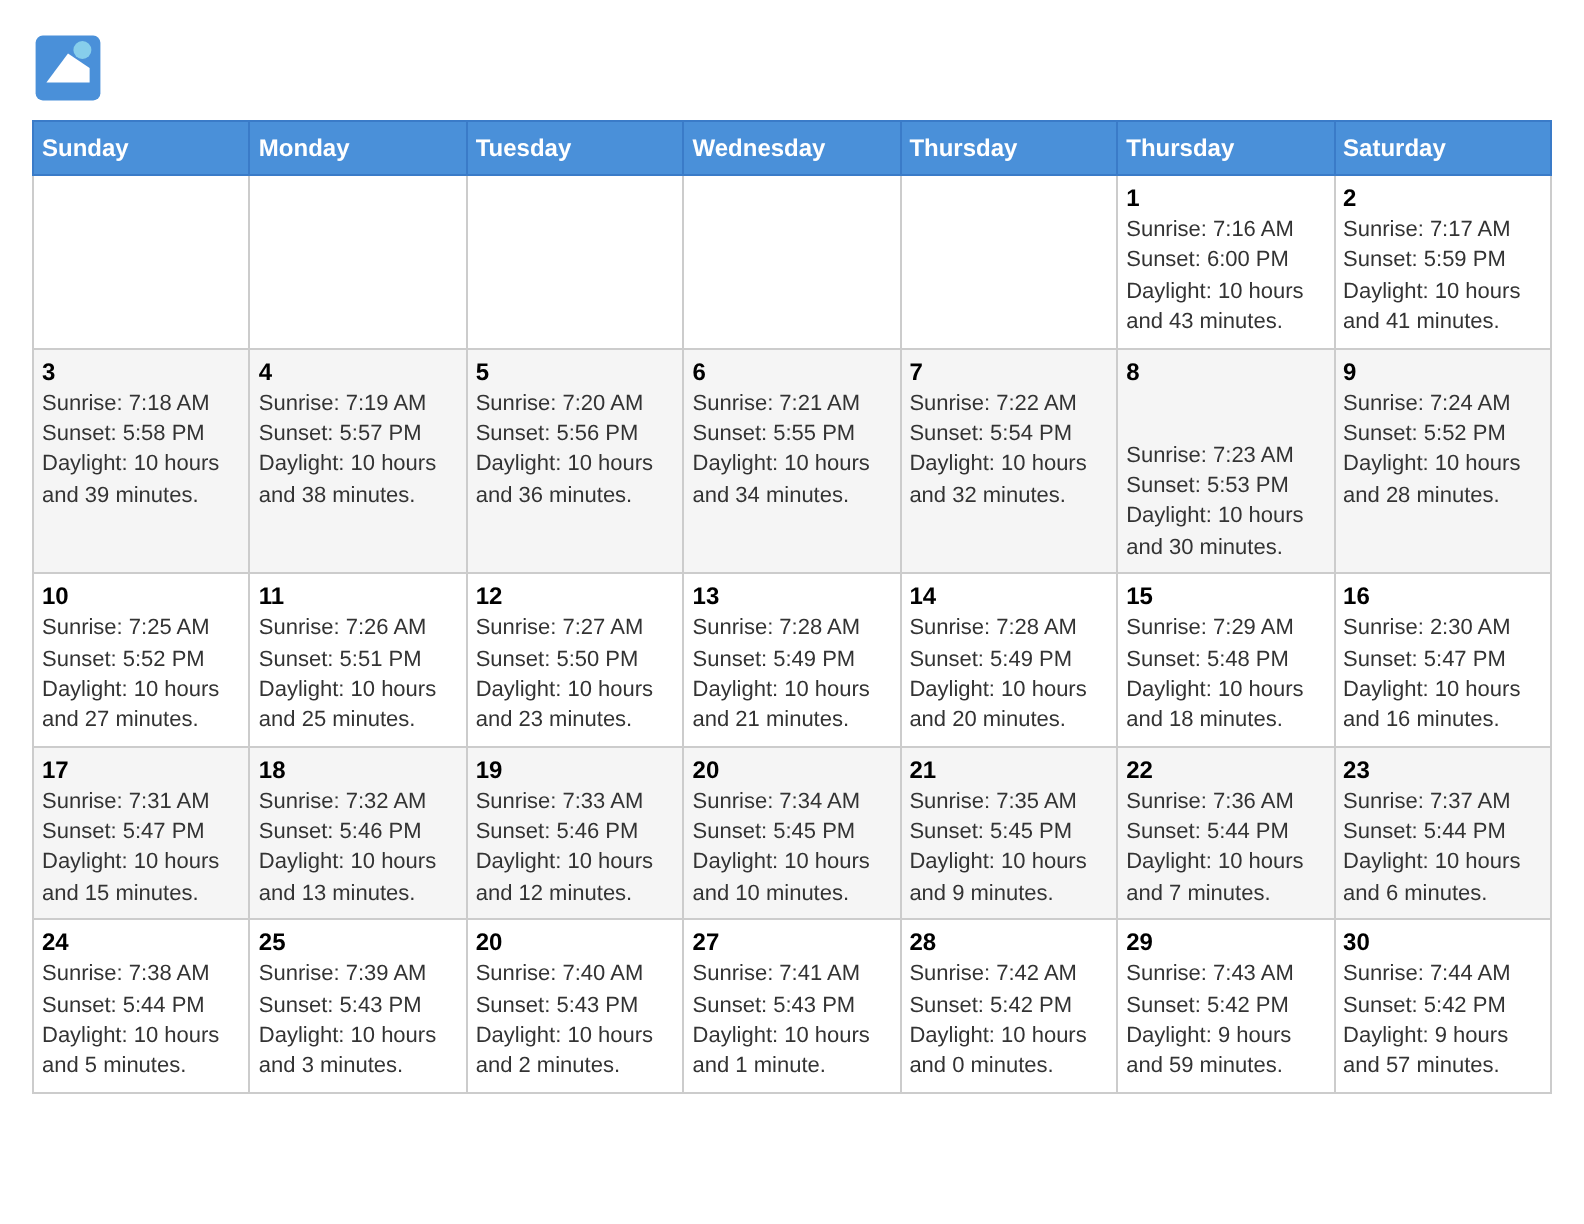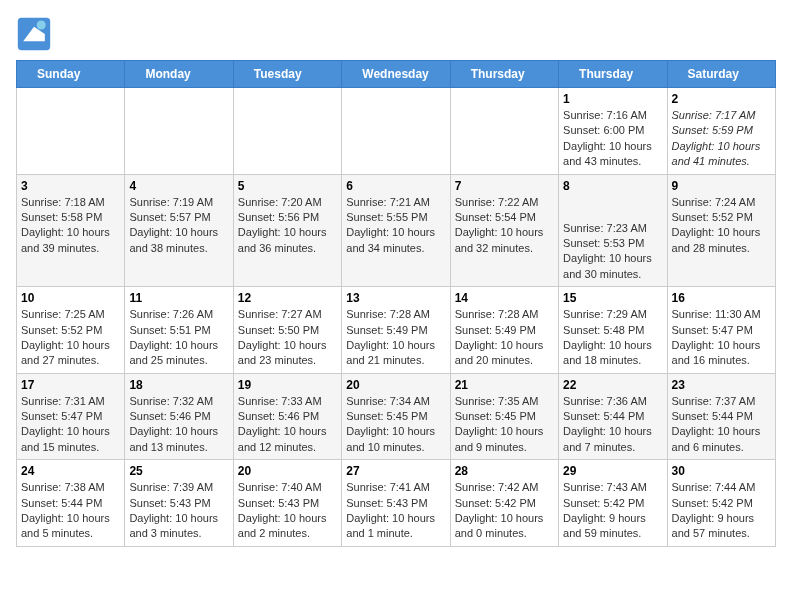--- a/index.html
+++ b/index.html
@@ -47,21 +47,21 @@
       color: #555;
     }
     .calendar {
       width: 100%;
       border-collapse: collapse;
       font-size: 11px;
     }
     .calendar thead th {
       background: #4a90d9;
       color: #fff;
-      padding: 6px 20px;
+      padding: 6px 4px;
       text-align: left;
       font-size: 12px;
       font-weight: bold;
       border: 1px solid #3a7bc8;
     }
     .calendar tbody td {
       vertical-align: top;
       border: 1px solid #ccc;
       padding: 4px;
       width: 108px;
@@ -128,21 +128,21 @@
         <td class="empty-cell"></td>
         <td>
           <span class="day-num">1</span>
           <div class="day-info" style="white-space: pre-line;">Sunrise: 7:16 AM
 Sunset: 6:00 PM
 Daylight: 10 hours
 and 43 minutes.</div>
         </td>
         <td>
           <span class="day-num">2</span>
-          <div class="day-info" style="white-space: pre-line; font-style: italic;">Sunrise: 7:17 AM
+          <div class="day-info" style="white-space: pre-line;">Sunrise: 7:17 AM
 Sunset: 5:59 PM
 Daylight: 10 hours
 and 41 minutes.</div>
         </td>
       </tr>
       <tr>
         <td>
           <span class="day-num">3</span>
           <div class="day-info" style="white-space: pre-line;">Sunrise: 7:18 AM
 Sunset: 5:58 PM
@@ -230,21 +230,21 @@
         </td>
         <td>
           <span class="day-num">15</span>
           <div class="day-info" style="white-space: pre-line;">Sunrise: 7:29 AM
 Sunset: 5:48 PM
 Daylight: 10 hours
 and 18 minutes.</div>
         </td>
         <td>
           <span class="day-num">16</span>
-          <div class="day-info" style="white-space: pre-line;">Sunrise: 11:30 AM
+          <div class="day-info" style="white-space: pre-line;">Sunrise: 2:30 AM
 Sunset: 5:47 PM
 Daylight: 10 hours
 and 16 minutes.</div>
         </td>
       </tr>
       <tr>
         <td>
           <span class="day-num">17</span>
           <div class="day-info" style="white-space: pre-line;">Sunrise: 7:31 AM
 Sunset: 5:47 PM

